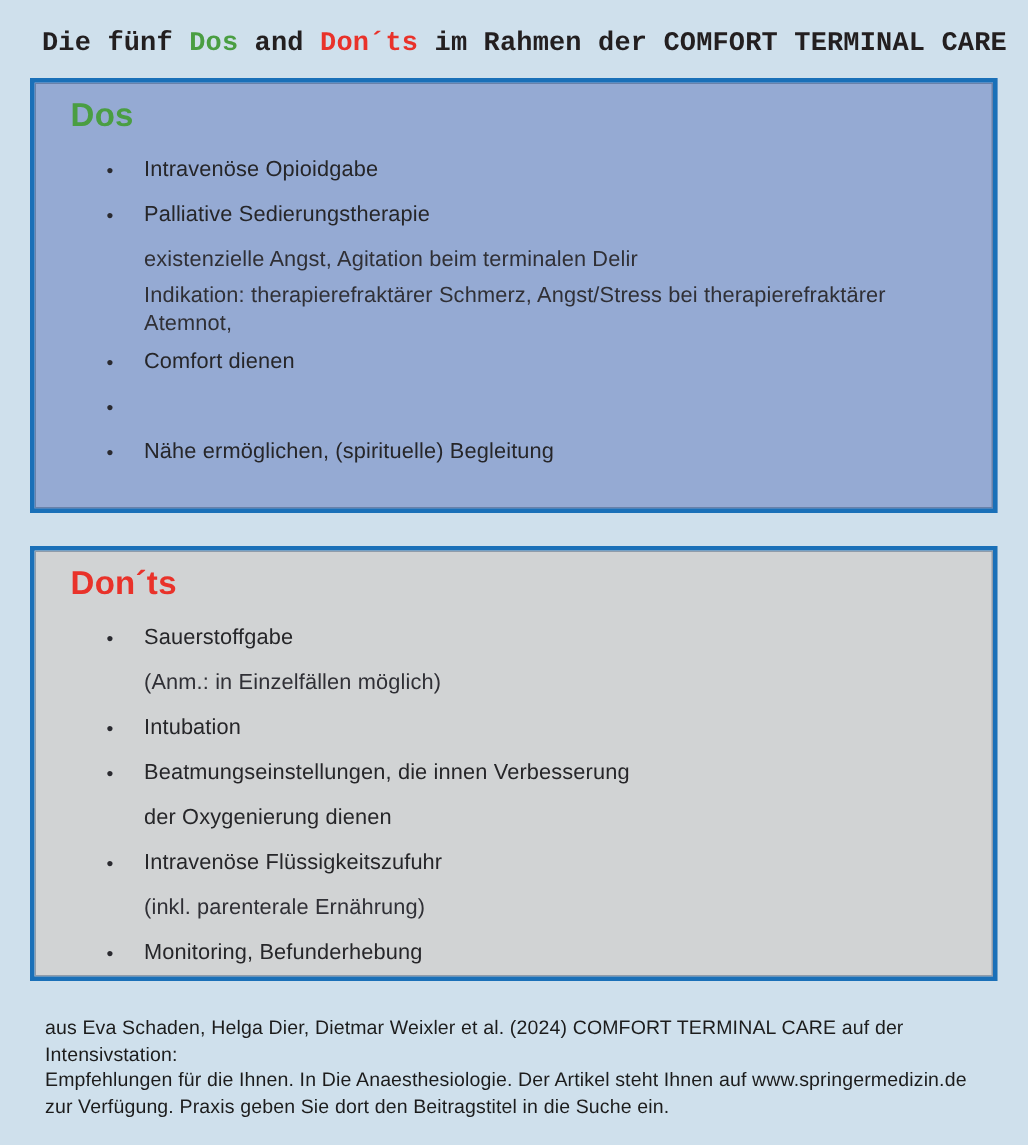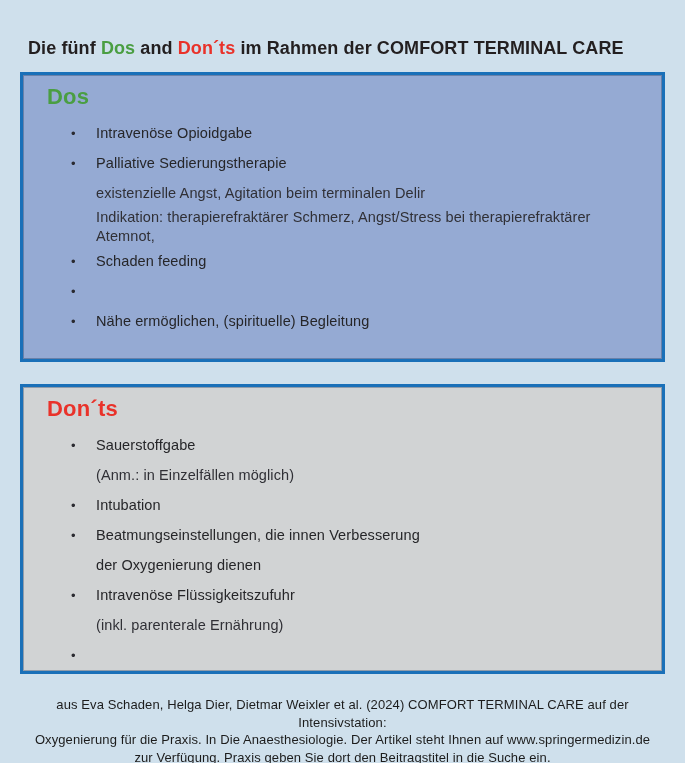--- a/index.html
+++ b/index.html
@@ -4,25 +4,26 @@
 <style>
   html, body { margin:0; padding:0; }
   body {
     width:685px; height:763px;
     background:#cfe0ec;
     font-family:"Liberation Sans", sans-serif;
     color:#231f20;
     overflow:hidden;
   }
   .page-title {
-    margin:38px 26px 0 28px;
+    margin:19px 26px 0 28px;
     font-size:18px;
     font-weight:bold;
     letter-spacing:0.1px;
     white-space:nowrap;
+    font-family:Liberation Mono, monospace;
   }
   .page-title .seg-green { color:#4a9e42; }
   .page-title .seg-red   { color:#e9322a; }
 
   .panel {
     margin-left:20px; margin-right:20px;
     border:3px solid #1a70b8;
     box-shadow: inset 0 0 0 1px rgba(23,54,93,.35);
     box-sizing:border-box;
     height:290px;
@@ -56,21 +57,20 @@
   }
   .item-title { font-weight:normal; color:#262629; letter-spacing:0.1px; }
   .item-sub   { color:#303036; letter-spacing:0.1px; }
 
   .footer {
     margin:22px 30px 16px 30px;
     font-size:13px;
     line-height:17.5px;
     color:#1c1c1c;
     letter-spacing:0.1px;
-    text-align:center;
   }
   .footer .journal { }
 </style>
 </head>
 <body>
 
 <div class="page-title"><span>Die fünf </span><span class="seg-green">Dos</span><span> and </span><span class="seg-red">Don´ts</span><span> im Rahmen der COMFORT TERMINAL CARE</span></div>
 
 <div class="panel dos">
   <div class="panel-heading">Dos</div>
@@ -88,21 +88,21 @@
     <span class="bullet"></span>
     <span class="item-sub">existenzielle Angst, Agitation beim terminalen Delir</span>
   </div>
   <div class="row">
     <span class="bullet"></span>
     <span class="item-sub">Indikation: therapierefraktärer Schmerz, Angst/Stress bei therapierefraktärer Atemnot,</span>
   </div>
 
   <div class="row">
     <span class="bullet">•</span>
-    <span class="item-title">Schaden feeding</span>
+    <span class="item-title">Comfort dienen</span>
   </div>
 
   <div class="row">
     <span class="bullet">•</span>
   </div>
 
   <div class="row">
     <span class="bullet">•</span>
     <span class="item-title">Nähe ermöglichen, (spirituelle) Begleitung</span>
   </div>
@@ -138,16 +138,17 @@
     <span class="bullet">•</span>
     <span class="item-title">Intravenöse Flüssigkeitszufuhr</span>
   </div>
   <div class="row">
     <span class="bullet"></span>
     <span class="item-sub">(inkl. parenterale Ernährung)</span>
   </div>
 
   <div class="row">
     <span class="bullet">•</span>
+    <span class="item-title">Monitoring, Befunderhebung</span>
   </div>
 </div>
 
-<div class="footer"><span>aus Eva Schaden, Helga Dier, Dietmar Weixler et al. (2024) COMFORT TERMINAL CARE auf der Intensivstation:</span><br><span>Oxygenierung für die Praxis. In </span><span class="journal">Die Anaesthesiologie</span><span>. Der Artikel steht Ihnen auf www.springermedizin.de</span><br><span>zur Verfügung. Praxis geben Sie dort den Beitragstitel in die Suche ein.</span></div>
+<div class="footer"><span>aus Eva Schaden, Helga Dier, Dietmar Weixler et al. (2024) COMFORT TERMINAL CARE auf der Intensivstation:</span><br><span>Empfehlungen für die Ihnen. In </span><span class="journal">Die Anaesthesiologie</span><span>. Der Artikel steht Ihnen auf www.springermedizin.de</span><br><span>zur Verfügung. Praxis geben Sie dort den Beitragstitel in die Suche ein.</span></div>
 
 </body></html>

